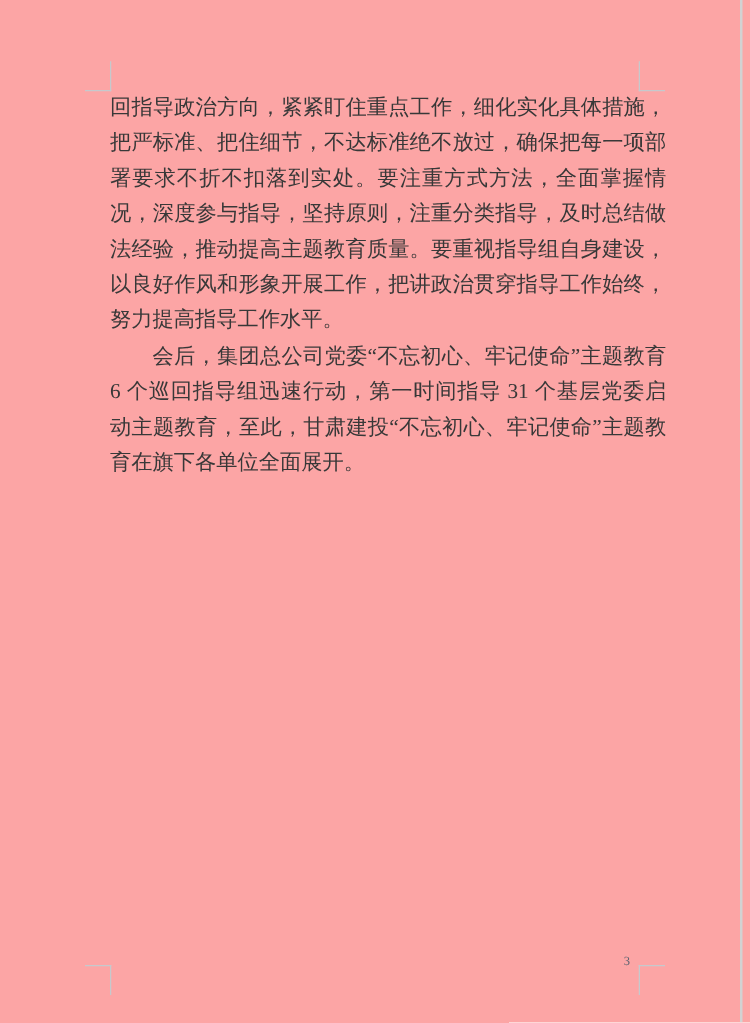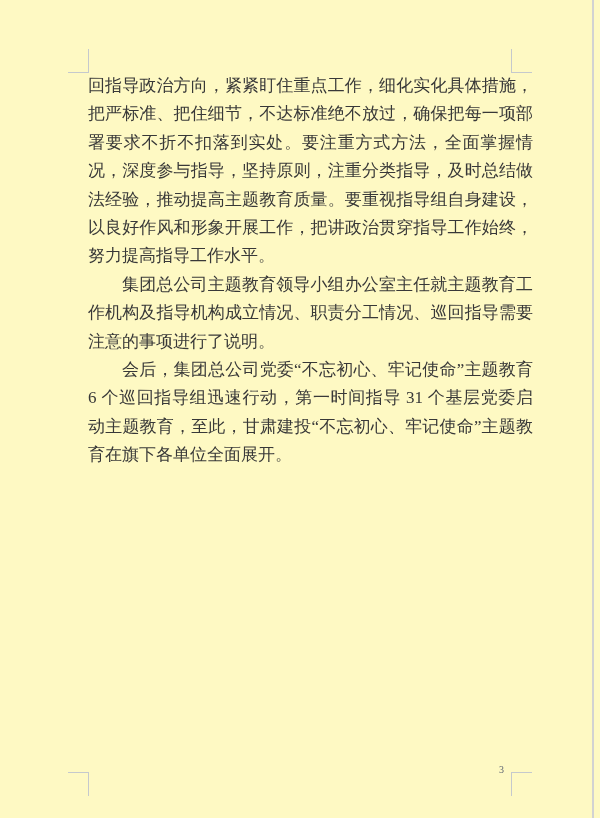--- a/index.html
+++ b/index.html
@@ -4,21 +4,21 @@
 <style>
   html, body {
     margin: 0;
     padding: 0;
     background: #ffffff;
   }
   .page {
     position: relative;
     width: 600px;
     height: 818px;
-    background: #fef9c3;
+    background: #fca5a5;
     overflow: hidden;
     font-family: "Liberation Serif", "DejaVu Serif", serif;
   }
   
   .page-edge {
     position: absolute;
     left: 592px;
     top: 0;
     width: 2px;
     height: 818px;
@@ -68,21 +68,20 @@
 
 <div class="page">
 
   <div class="crop-mark tl"></div>
   <div class="crop-mark tr"></div>
   <div class="crop-mark bl"></div>
   <div class="crop-mark br"></div>
 
   <div class="doc-body">
     <p class="para">回指导政治方向，紧紧盯住重点工作，细化实化具体措施，把严标准、把住细节，不达标准绝不放过，确保把每一项部署要求不折不扣落到实处。要注重方式方法，全面掌握情况，深度参与指导，坚持原则，注重分类指导，及时总结做法经验，推动提高主题教育质量。要重视指导组自身建设，以良好作风和形象开展工作，把讲政治贯穿指导工作始终，努力提高指导工作水平。</p>
-    <p class="para indent">集团总公司主题教育领导小组办公室主任就主题教育工作机构及指导机构成立情况、职责分工情况、巡回指导需要注意的事项进行了说明。</p>
     <p class="para indent">会后，集团总公司党委“不忘初心、牢记使命”主题教育 6 个巡回指导组迅速行动，第一时间指导 31 个基层党委启动主题教育，至此，甘肃建投“不忘初心、牢记使命”主题教育在旗下各单位全面展开。</p>
   </div>
 
   <div class="page-number">3</div>
 
   <div class="page-edge"></div>
 
 </div>
 
 </body></html>

